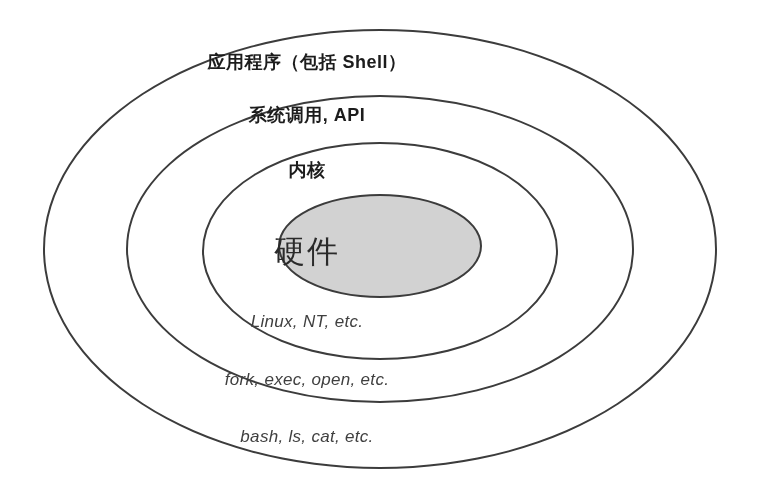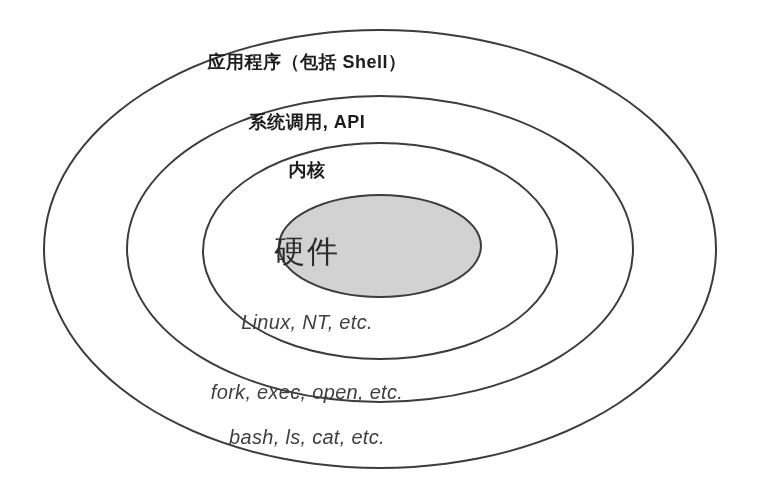--- a/index.html
+++ b/index.html
@@ -38,41 +38,41 @@
     position: absolute;
     left: 50%;
     transform: translate(-50%, -50%);
     white-space: nowrap;
     color: var(--label_color);
     font-weight: bold;
     font-size: 18px;
     letter-spacing: 0.5px;
   }
   .label.applications { top: 62px; }
-  .label.system-calls { top: 122px; }
+  .label.system-calls { top: 115px; }
   .label.kernel       { top: 170px; text-align: right; }
   .label.hardware {
     top: 252px;
     font-weight: normal;
     font-size: 31px;
     color: #2a2a2a;
     letter-spacing: 2px;
   }
   .examples {
     position: absolute;
     left: 50%;
     transform: translate(-50%, -50%);
     white-space: nowrap;
     font-style: italic;
-    font-size: 20px;
+    font-size: 17px;
     color: var(--example_color);
     letter-spacing: 0.3px;
   }
   .examples.kernel       { top: 322px; }
-  .examples.system-calls { top: 392px; }
+  .examples.system-calls { top: 380px; }
   .examples.applications { top: 437px; }
 </style>
 </head>
 <body>
 
 <div class="canvas">
 
   <div class="ellipse applications"></div>
   <div class="ellipse system-calls"></div>
   <div class="ellipse kernel"></div>

